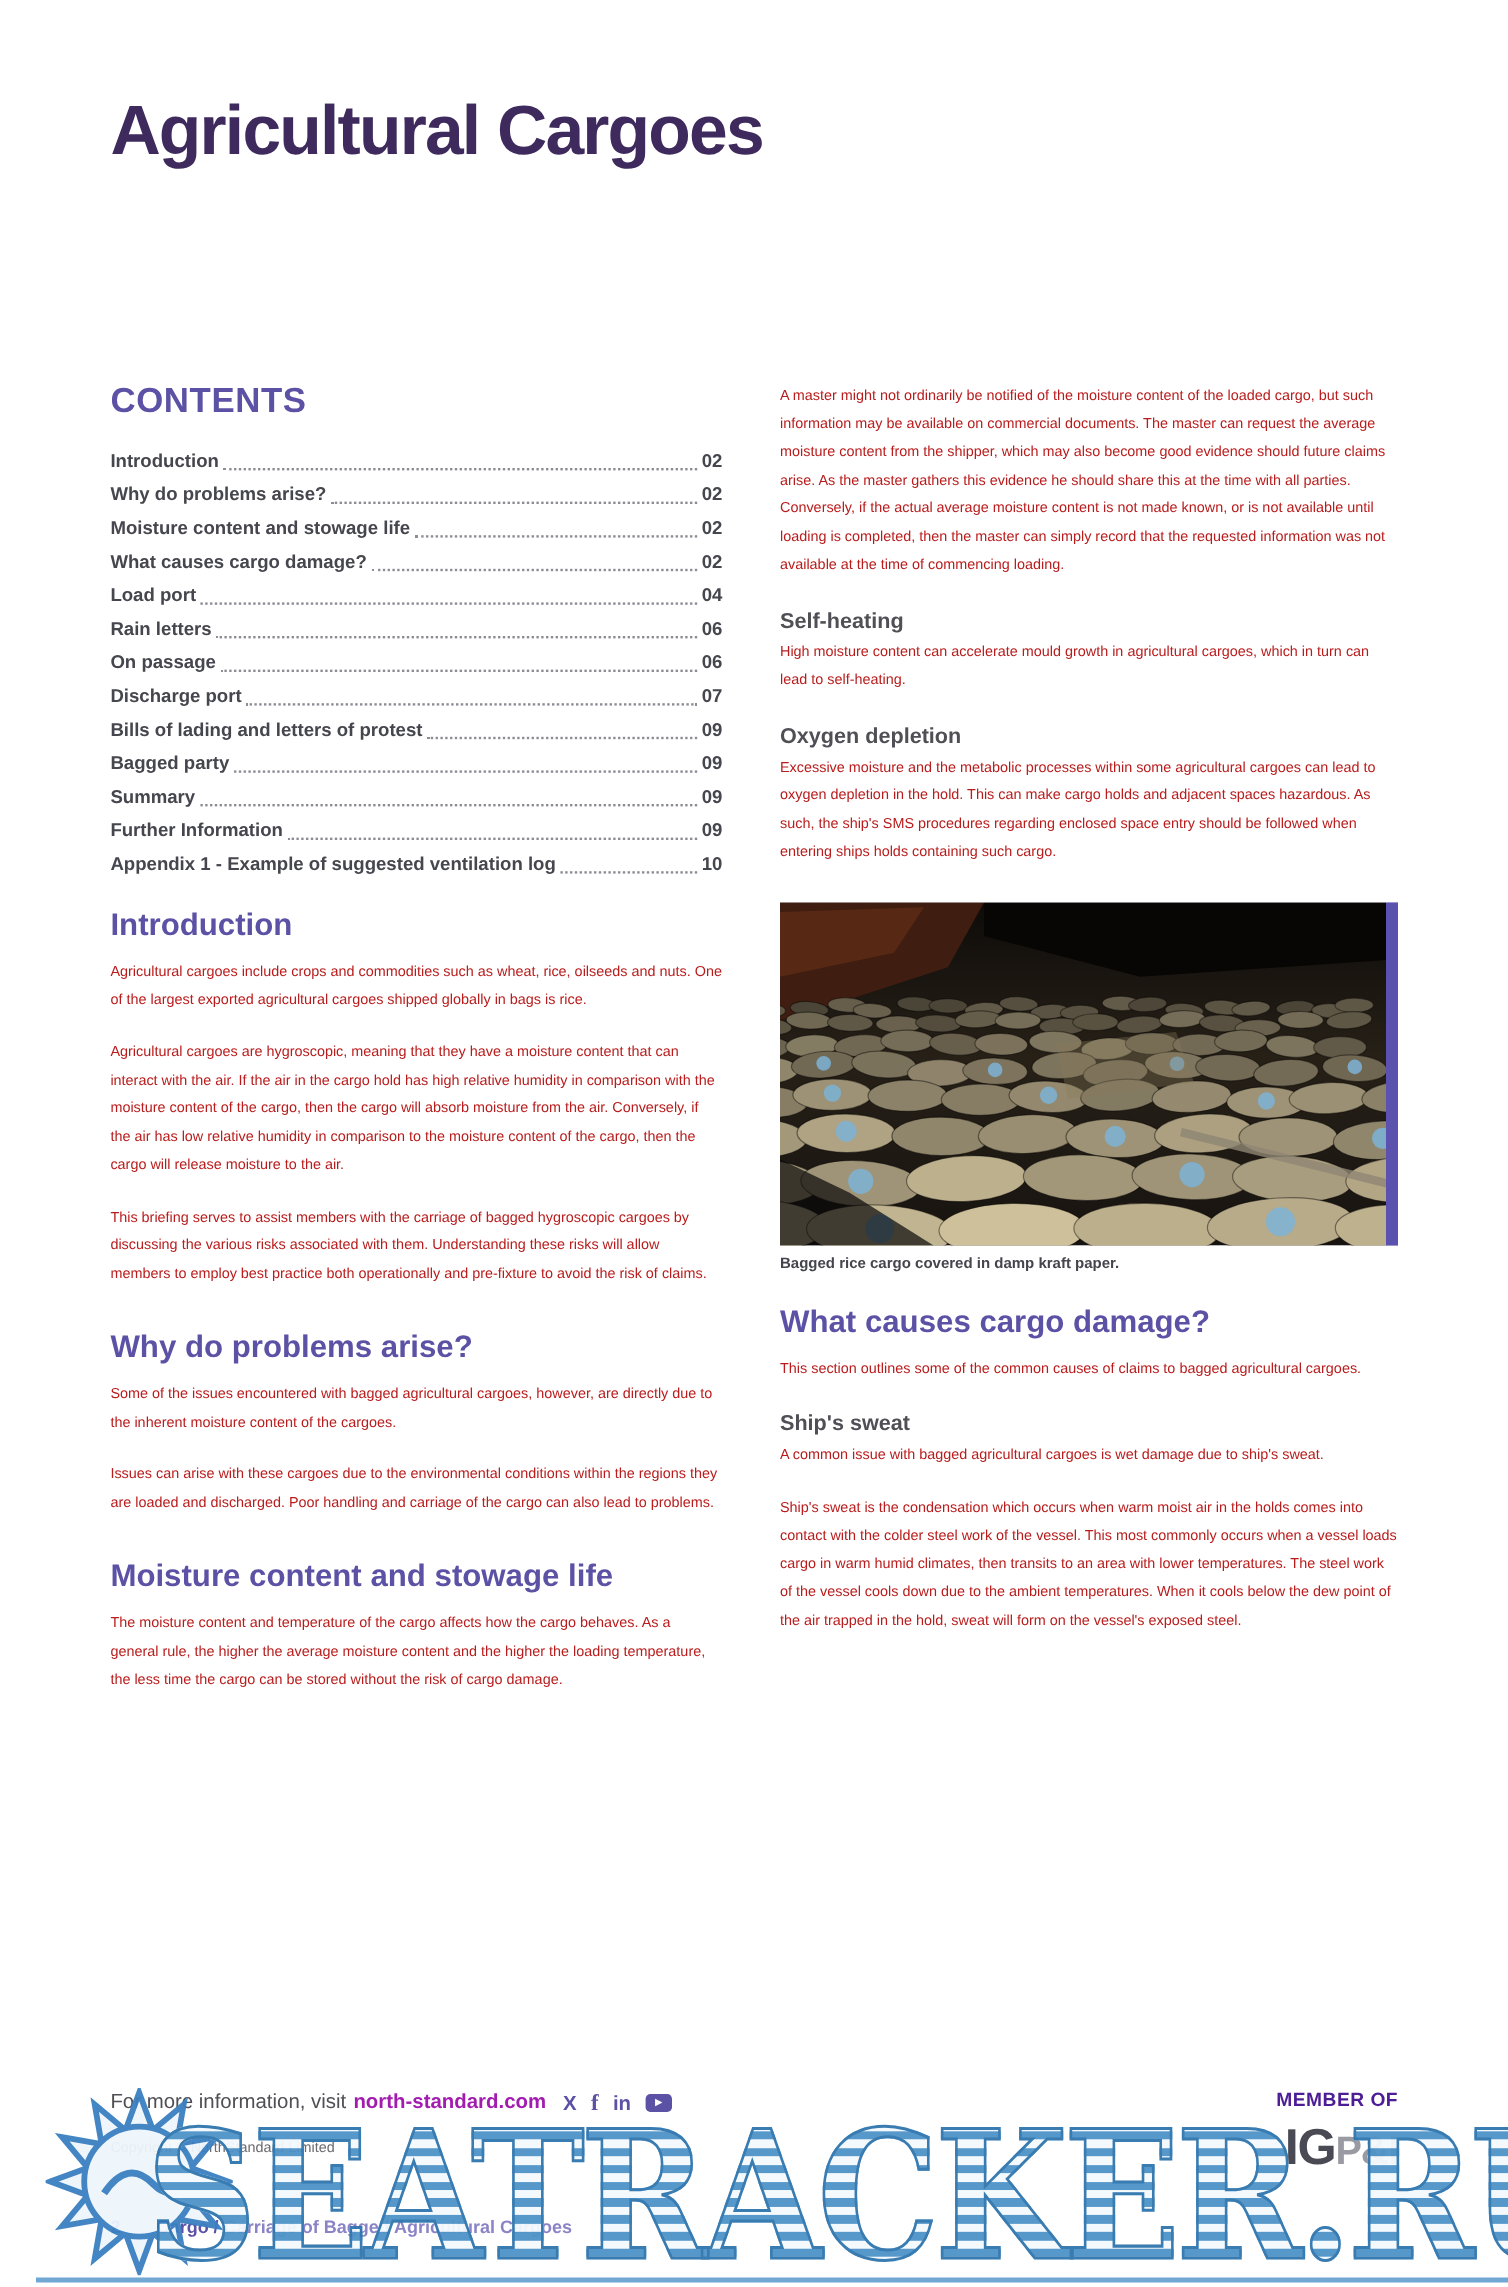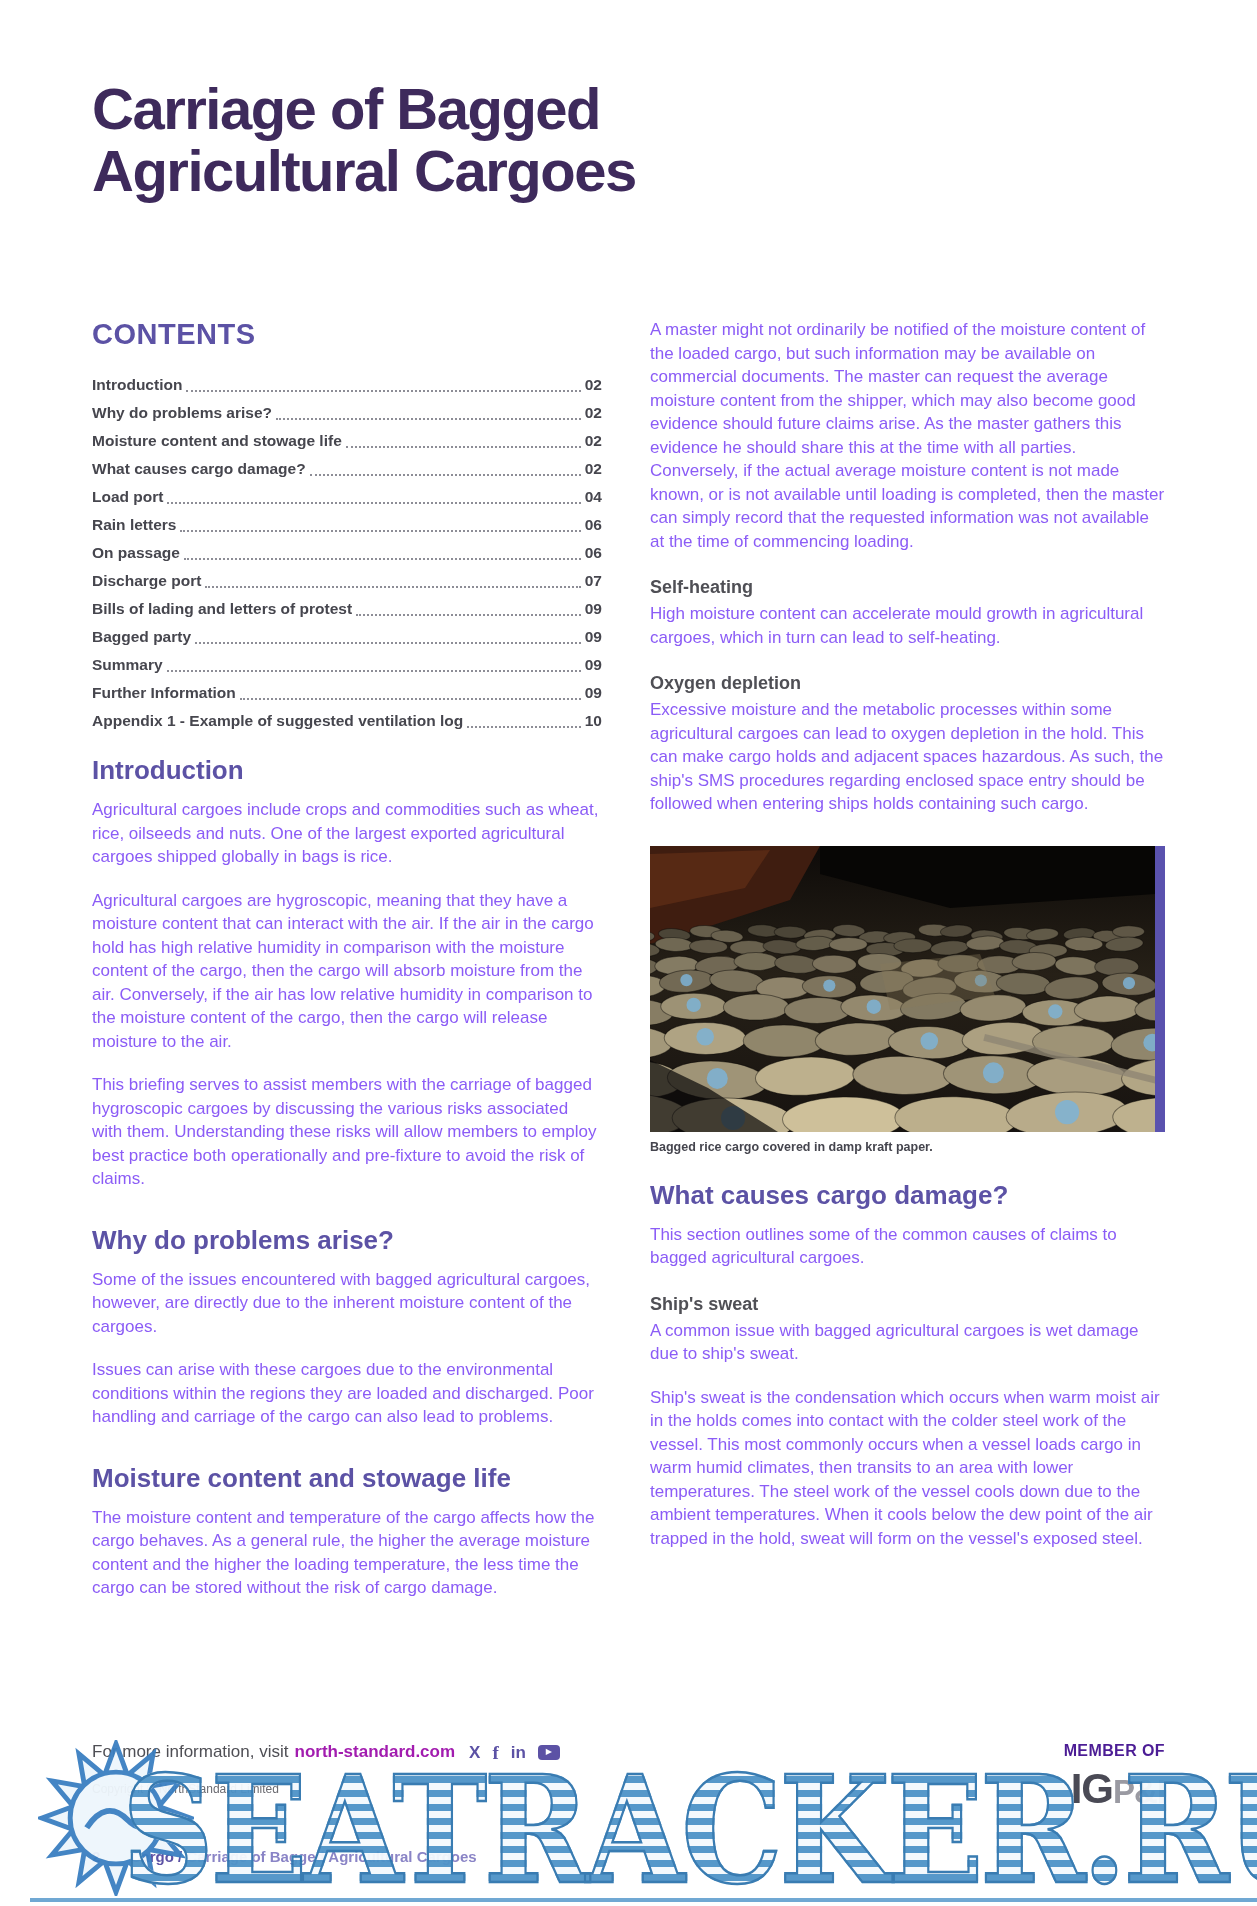--- a/index.html
+++ b/index.html
@@ -11,21 +11,21 @@
   
   .doc-title{
     position:absolute; left:92px; top:78px; width:900px;
     font-size:58px; font-weight:bold; color:#3e2a5c; line-height:1.07; letter-spacing:-1.5px;
   }
   
   .columns{ position:absolute; left:92px; top:318px; width:1073px; display:flex; gap:48px; }
   .col{ width:515px; }
   .h-contents{ font-size:29px; font-weight:bold; color:#5c52a5; margin:0 0 20px; letter-spacing:0.5px;}
   .h-section{ font-size:26px; font-weight:bold; color:#5c52a5; margin:34px 0 12px; }
-  p.body{ font-size:17px; line-height:23.5px; margin:0 0 20px; color:#8b5cf6;}
+  p.body{ font-size:12px; line-height:23.5px; margin:0 0 20px; color:#b91c1c;}
   .subhead{ font-size:18px; font-weight:bold; color:#4f4f55; margin:24px 0 4px; }
   .subhead + p.body{ margin-top:0; }
   
   .toc{ }
   .toc-row{ display:flex; height:28px; font-size:15.5px; font-weight:bold; color:#46464e; cursor:pointer;}
   .toc-label{ line-height:28px; white-space:nowrap; }
   .toc-dots{ flex:1; border-bottom:2px dotted #8d8d96; align-self:flex-end; margin:0 4px 7px; }
   .toc-page{ line-height:28px; }
   
   figure.photo{ margin:30px 0 0; width:515px; display:flex; }
@@ -66,21 +66,20 @@
     -webkit-background-clip:text; background-clip:text;
     color:transparent; -webkit-text-stroke:2.5px #2f75ae;
   }
 </style>
 </head>
 <body>
 
 <div class="page">
 
   <div class="doc-title">
-    <div>Carriage of Bagged</div>
     <div>Agricultural Cargoes</div>
   </div>
 
   <div class="columns">
 
     <div class="col">
       <div class="h-contents">CONTENTS</div>
 
       <div class="toc">
         <div class="toc-row">

